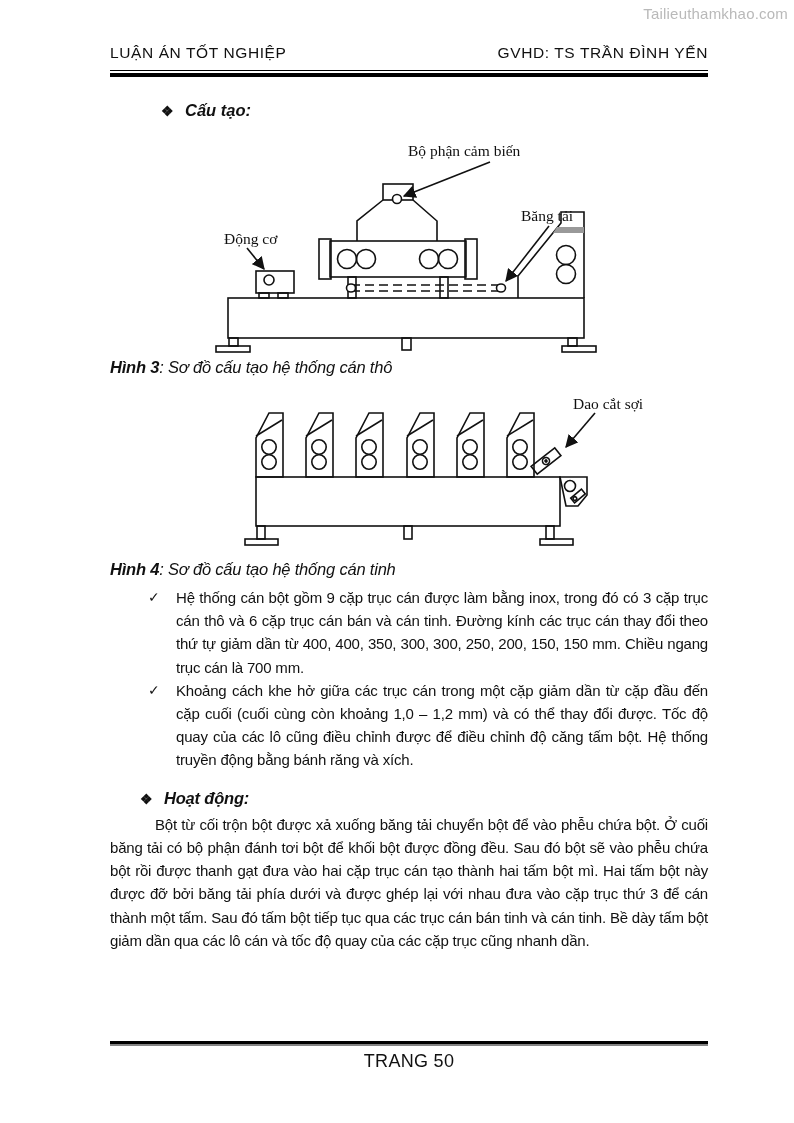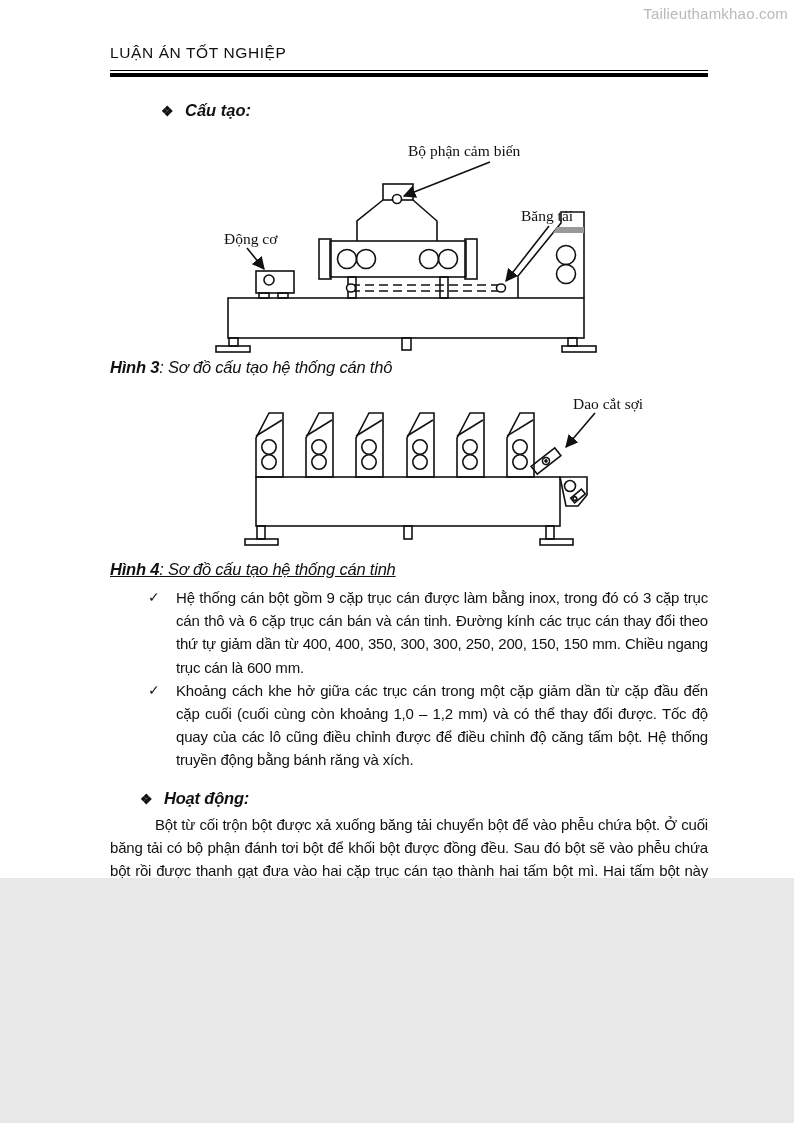--- a/index.html
+++ b/index.html
@@ -1,18 +1,18 @@
 <!DOCTYPE html>
 <html><head>
 <meta charset="utf-8">
 <style>
   html,body { margin:0; padding:0; background:#e8e8e8; }
   .page {
     position: relative;
-    width: 794px; height: 878px;
+    width: 794px; height: 1123px;
     margin: 0 auto;
     background: #ffffff;
     font-family: "Liberation Sans", sans-serif;
     color: #111;
     overflow: hidden;
   }
   .watermark {
     position: absolute; top: 5px; right: 6px;
     font-size: 15px; color: #b9b9b9; letter-spacing: 0.2px;
   }
@@ -34,21 +34,21 @@
   .heading-abs { position: absolute; left: 133px; top: 101px; margin-left: 28px; }
 
   .fig-svg { position: absolute; left: 110px; display: block; }
   #fig3 { top: 135px; }
   #fig4 { top: 390px; }
   .fig-caption {
     position: absolute; left: 110px; width: 598px; 
     font-style: italic; font-size: 16.5px; letter-spacing: -0.2px;
   }
   #caption3 { top: 358px; }
-  #caption4 { top: 560px; text-decoration: underline; }
+  #caption4 { top: 560px; }
   .cap-bold { font-weight: bold; }
 
   .text-block {
     position: absolute; left: 110px; top: 586px; width: 598px;
     font-size: 15px; line-height: 23.2px; letter-spacing: -0.2px;
     text-align: justify;
   }
   .bullet-item { position: relative; padding-left: 66px; }
   .bullet-mark { position: absolute; left: 38px; top: 0; font-size: 14px; }
   .inline-heading { padding-left: 30px; margin: 15px 0 2px 0; text-align: left; }
@@ -66,20 +66,21 @@
 </style>
 </head>
 <body>
 
 <div class="page">
 
   <div class="watermark">Tailieuthamkhao.com</div>
 
   <div class="header-row">
     <span>LUẬN ÁN TỐT NGHIỆP</span>
+    <span>GVHD: TS TRẦN ĐÌNH YẾN</span>
   </div>
   <div class="header-rule">
     <div class="thin"></div>
     <div class="gap"></div>
     <div class="thick"></div>
   </div>
 
   <div class="heading-abs section-heading">
     <span class="h-marker">❖</span><span>Cấu tạo:</span>
   </div>
@@ -229,21 +230,21 @@
   </svg>
 
   <div id="caption4" class="fig-caption">
     <span class="cap-bold">Hình 4</span><span>: Sơ đồ cấu tạo hệ thống cán tinh</span>
   </div>
 
   <div class="text-block">
 
     <div class="bullet-item">
       <span class="bullet-mark">✓</span>
-      <span>Hệ thống cán bột gồm 9 cặp trục cán được làm bằng inox, trong đó có 3 cặp trục cán thô và 6 cặp trục cán bán và cán tinh. Đường kính các trục cán thay đổi theo thứ tự giảm dần từ 400, 400, 350, 300, 300, 250, 200, 150, 150 mm. Chiều ngang trục cán là 600 mm.</span>
+      <span>Hệ thống cán bột gồm 9 cặp trục cán được làm bằng inox, trong đó có 3 cặp trục cán thô và 6 cặp trục cán bán và cán tinh. Đường kính các trục cán thay đổi theo thứ tự giảm dần từ 400, 400, 350, 300, 300, 250, 200, 150, 150 mm. Chiều ngang trục cán là 700 mm.</span>
     </div>
 
     <div class="bullet-item">
       <span class="bullet-mark">✓</span>
       <span>Khoảng cách khe hở giữa các trục cán trong một cặp giảm dần từ cặp đầu đến cặp cuối (cuối cùng còn khoảng 1,0 – 1,2 mm) và có thể thay đổi được. Tốc độ quay của các lô cũng điều chỉnh được để điều chỉnh độ căng tấm bột. Hệ thống truyền động bằng bánh răng và xích.</span>
     </div>
 
     <div class="inline-heading section-heading">
       <span class="h-marker">❖</span><span>Hoạt động:</span>
     </div>

